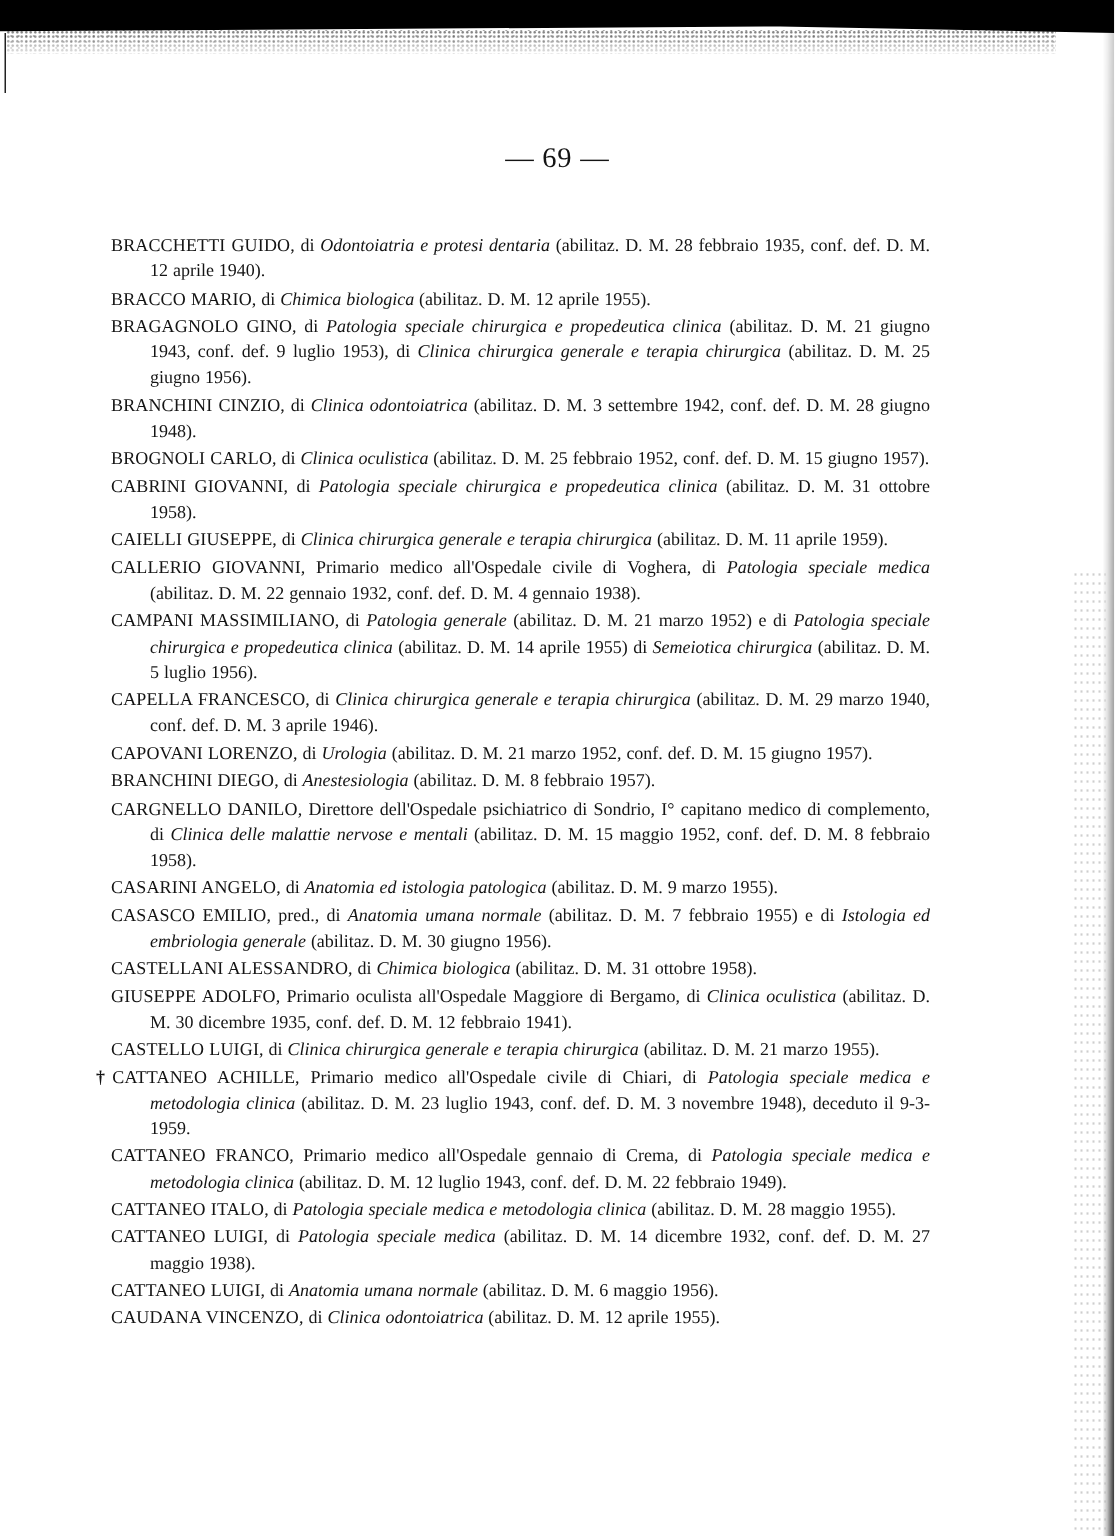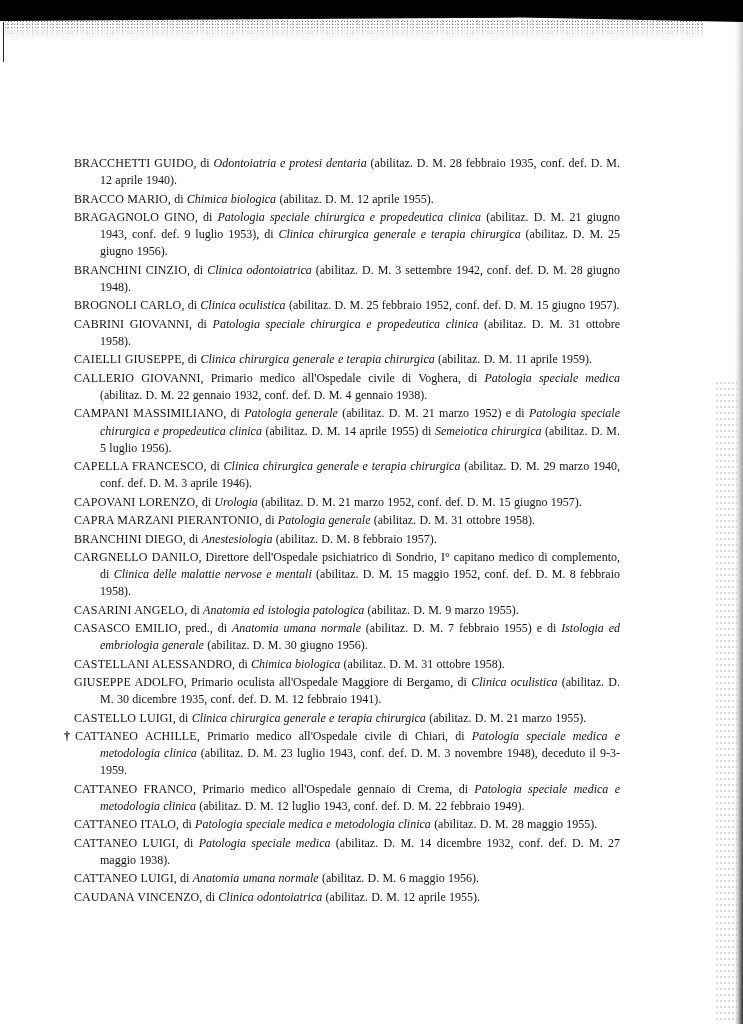--- a/index.html
+++ b/index.html
@@ -63,34 +63,34 @@
 </head>
 <body>
 
 <div class="page">
   <div class="top-band"></div>
   <div class="top-noise"></div>
   <div class="left-edge"></div>
   <div class="right-edge"></div>
   <div class="right-speckle"></div>
 
+  <div class="page-number">— 69 —</div>
 
   <div class="entries" id="entries">
       <div class="entry"><span class="name">BRACCHETTI GUIDO</span><span>, di </span><span class="it">Odontoiatria e protesi dentaria</span><span> (abilitaz. D. M. 28 febbraio 1935, conf. def. D. M. 12 aprile 1940).</span></div>
       <div class="entry"><span class="name">BRACCO MARIO</span><span>, di </span><span class="it">Chimica biologica</span><span> (abilitaz. D. M. 12 aprile 1955).</span></div>
       <div class="entry"><span class="name">BRAGAGNOLO GINO</span><span>, di </span><span class="it">Patologia speciale chirurgica e propedeutica clinica</span><span> (abilitaz. D. M. 21 giugno 1943, conf. def. 9 luglio 1953), di </span><span class="it">Clinica chirurgica generale e terapia chirurgica</span><span> (abilitaz. D. M. 25 giugno 1956).</span></div>
       <div class="entry"><span class="name">BRANCHINI CINZIO</span><span>, di </span><span class="it">Clinica odontoiatrica</span><span> (abilitaz. D. M. 3 settembre 1942, conf. def. D. M. 28 giugno 1948).</span></div>
       <div class="entry"><span class="name">BROGNOLI CARLO</span><span>, di </span><span class="it">Clinica oculistica</span><span> (abilitaz. D. M. 25 febbraio 1952, conf. def. D. M. 15 giugno 1957).</span></div>
       <div class="entry"><span class="name">CABRINI GIOVANNI</span><span>, di </span><span class="it">Patologia speciale chirurgica e propedeutica clinica</span><span> (abilitaz. D. M. 31 ottobre 1958).</span></div>
       <div class="entry"><span class="name">CAIELLI GIUSEPPE</span><span>, di </span><span class="it">Clinica chirurgica generale e terapia chirurgica</span><span> (abilitaz. D. M. 11 aprile 1959).</span></div>
       <div class="entry"><span class="name">CALLERIO GIOVANNI</span><span>, Primario medico all'Ospedale civile di Voghera, di </span><span class="it">Patologia speciale medica</span><span> (abilitaz. D. M. 22 gennaio 1932, conf. def. D. M. 4 gennaio 1938).</span></div>
       <div class="entry"><span class="name">CAMPANI MASSIMILIANO</span><span>, di </span><span class="it">Patologia generale</span><span> (abilitaz. D. M. 21 marzo 1952) e di </span><span class="it">Patologia speciale chirurgica e propedeutica clinica</span><span> (abilitaz. D. M. 14 aprile 1955) di </span><span class="it">Semeiotica chirurgica</span><span> (abilitaz. D. M. 5 luglio 1956).</span></div>
       <div class="entry"><span class="name">CAPELLA FRANCESCO</span><span>, di </span><span class="it">Clinica chirurgica generale e terapia chirurgica</span><span> (abilitaz. D. M. 29 marzo 1940, conf. def. D. M. 3 aprile 1946).</span></div>
       <div class="entry"><span class="name">CAPOVANI LORENZO</span><span>, di </span><span class="it">Urologia</span><span> (abilitaz. D. M. 21 marzo 1952, conf. def. D. M. 15 giugno 1957).</span></div>
-      <div class="entry"><span class="name">CAPRA MARZANI PIERANTONIO</span><span>, di </span><span class="it">Patologia generale</span><span> (abilitaz. D. M. 31 ottobre 1958).</span></div>
       <div class="entry"><span class="name">BRANCHINI DIEGO</span><span>, di </span><span class="it">Anestesiologia</span><span> (abilitaz. D. M. 8 febbraio 1957).</span></div>
       <div class="entry"><span class="name">CARGNELLO DANILO</span><span>, Direttore dell'Ospedale psichiatrico di Sondrio, I° capitano medico di complemento, di </span><span class="it">Clinica delle malattie nervose e mentali</span><span> (abilitaz. D. M. 15 maggio 1952, conf. def. D. M. 8 febbraio 1958).</span></div>
       <div class="entry"><span class="name">CASARINI ANGELO</span><span>, di </span><span class="it">Anatomia ed istologia patologica</span><span> (abilitaz. D. M. 9 marzo 1955).</span></div>
       <div class="entry"><span class="name">CASASCO EMILIO</span><span>, pred., di </span><span class="it">Anatomia umana normale</span><span> (abilitaz. D. M. 7 febbraio 1955) e di </span><span class="it">Istologia ed embriologia generale</span><span> (abilitaz. D. M. 30 giugno 1956).</span></div>
       <div class="entry"><span class="name">CASTELLANI ALESSANDRO</span><span>, di </span><span class="it">Chimica biologica</span><span> (abilitaz. D. M. 31 ottobre 1958).</span></div>
       <div class="entry"><span class="name">GIUSEPPE ADOLFO</span><span>, Primario oculista all'Ospedale Maggiore di Bergamo, di </span><span class="it">Clinica oculistica</span><span> (abilitaz. D. M. 30 dicembre 1935, conf. def. D. M. 12 febbraio 1941).</span></div>
       <div class="entry"><span class="name">CASTELLO LUIGI</span><span>, di </span><span class="it">Clinica chirurgica generale e terapia chirurgica</span><span> (abilitaz. D. M. 21 marzo 1955).</span></div>
       <div class="entry"><span class="cross">†</span><span class="name">CATTANEO ACHILLE</span><span>, Primario medico all'Ospedale civile di Chiari, di </span><span class="it">Patologia speciale medica e metodologia clinica</span><span> (abilitaz. D. M. 23 luglio 1943, conf. def. D. M. 3 novembre 1948), deceduto il 9-3-1959.</span></div>
       <div class="entry"><span class="name">CATTANEO FRANCO</span><span>, Primario medico all'Ospedale gennaio di Crema, di </span><span class="it">Patologia speciale medica e metodologia clinica</span><span> (abilitaz. D. M. 12 luglio 1943, conf. def. D. M. 22 febbraio 1949).</span></div>
       <div class="entry"><span class="name">CATTANEO ITALO</span><span>, di </span><span class="it">Patologia speciale medica e metodologia clinica</span><span> (abilitaz. D. M. 28 maggio 1955).</span></div>

